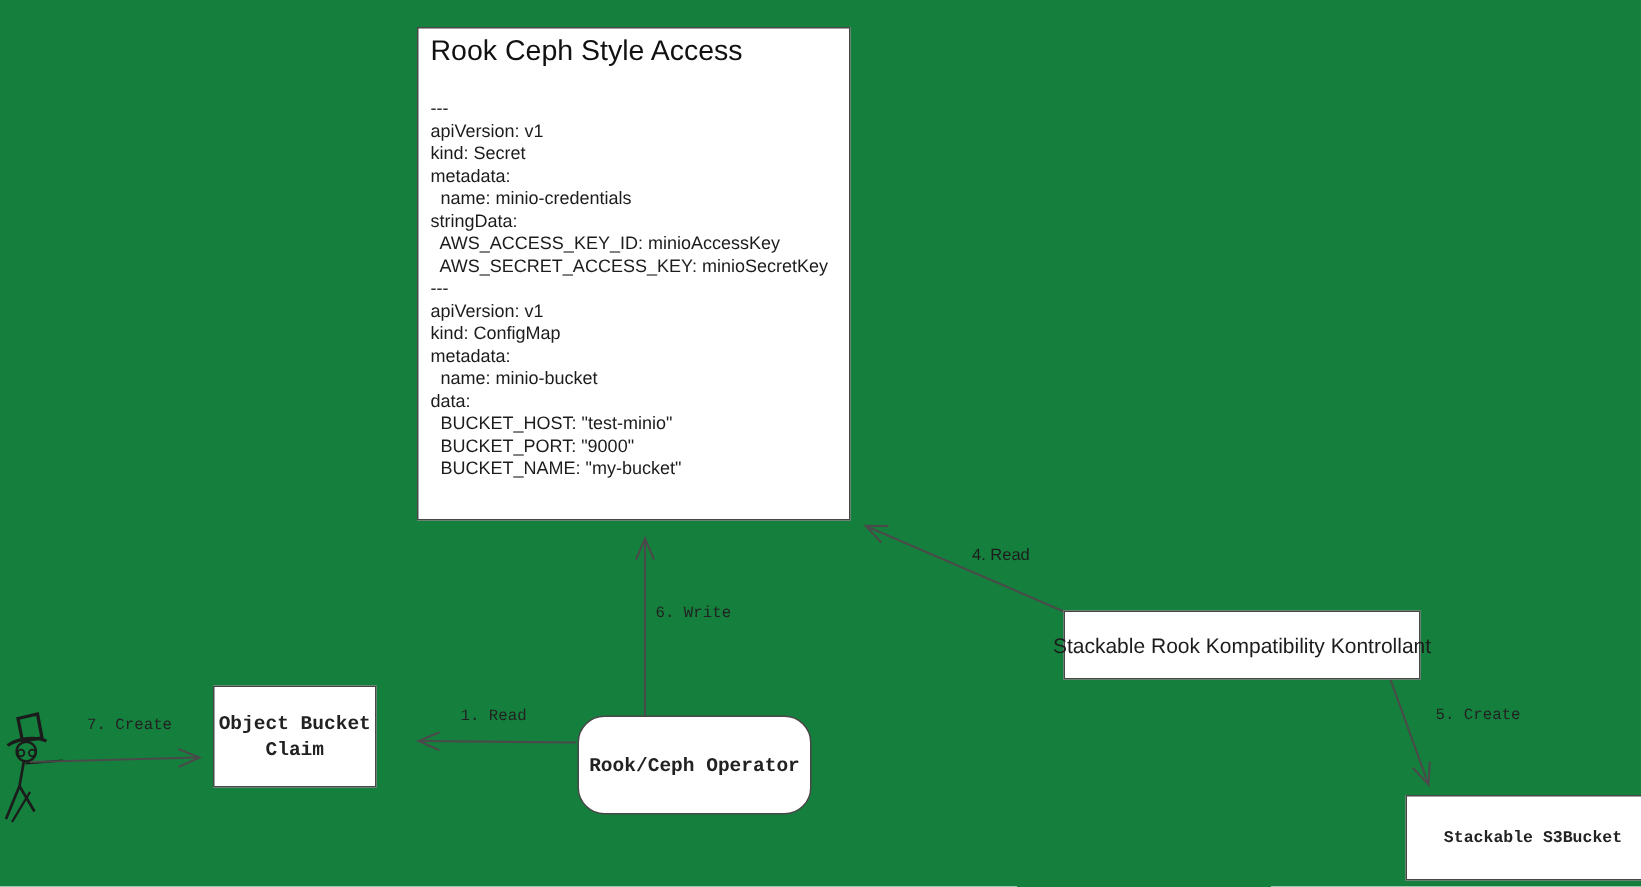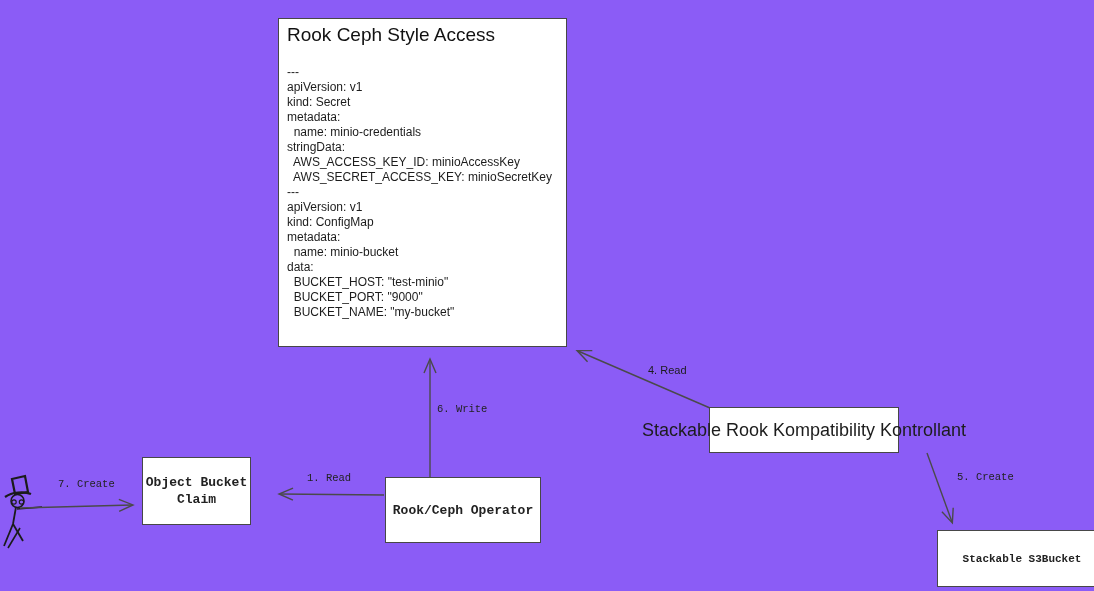--- a/index.html
+++ b/index.html
@@ -1,20 +1,20 @@
 <!DOCTYPE html>
 <html><head>
 <meta charset="utf-8">
 <style>
   html, body { margin: 0; padding: 0; background: #ffffff; }
   .canvas {
     position: relative;
     width: 1094px;
     height: 591px;
-    background: #8b5cf6;
+    background: #15803d;
     overflow: hidden;
     font-family: "Liberation Sans", sans-serif;
     color: #1c1c1c;
   }
   .overlay {
     position: absolute;
     left: 0; top: 0;
     width: 1094px; height: 591px;
     pointer-events: none;
   }
@@ -42,22 +42,22 @@
     color: #1c1c1c;
   }
   .node-label-mono {
     font-family: "Liberation Mono", monospace;
     font-weight: bold;
     color: #222;
     text-align: center;
   }
   .flex-center { display: flex; align-items: center; justify-content: center; }
   .obc-box { left: 142px; top: 457px; width: 109px; height: 68px; font-size: 13px; line-height: 17px; }
-  .operator-box { left: 385px; top: 477px; width: 156px; height: 66px; font-size: 13px; }
-  .srkk-box { left: 709px; top: 407px; width: 190px; height: 46px; font-size: 18px; white-space: nowrap; color: #1c1c1c; }
+  .operator-box { left: 385px; top: 477px; width: 156px; height: 66px; font-size: 13px; border-radius: 18px; }
+  .srkk-box { left: 709px; top: 407px; width: 238px; height: 46px; font-size: 14px; white-space: nowrap; color: #1c1c1c; }
   .s3-box { left: 937px; top: 530px; width: 170px; height: 57px; font-size: 11px; }
   .arrow-label {
     position: absolute;
     font-family: "Liberation Mono", monospace;
     font-size: 10.5px;
     color: #222;
     white-space: nowrap;
   }
   .arrow-label-sans {
     position: absolute;

